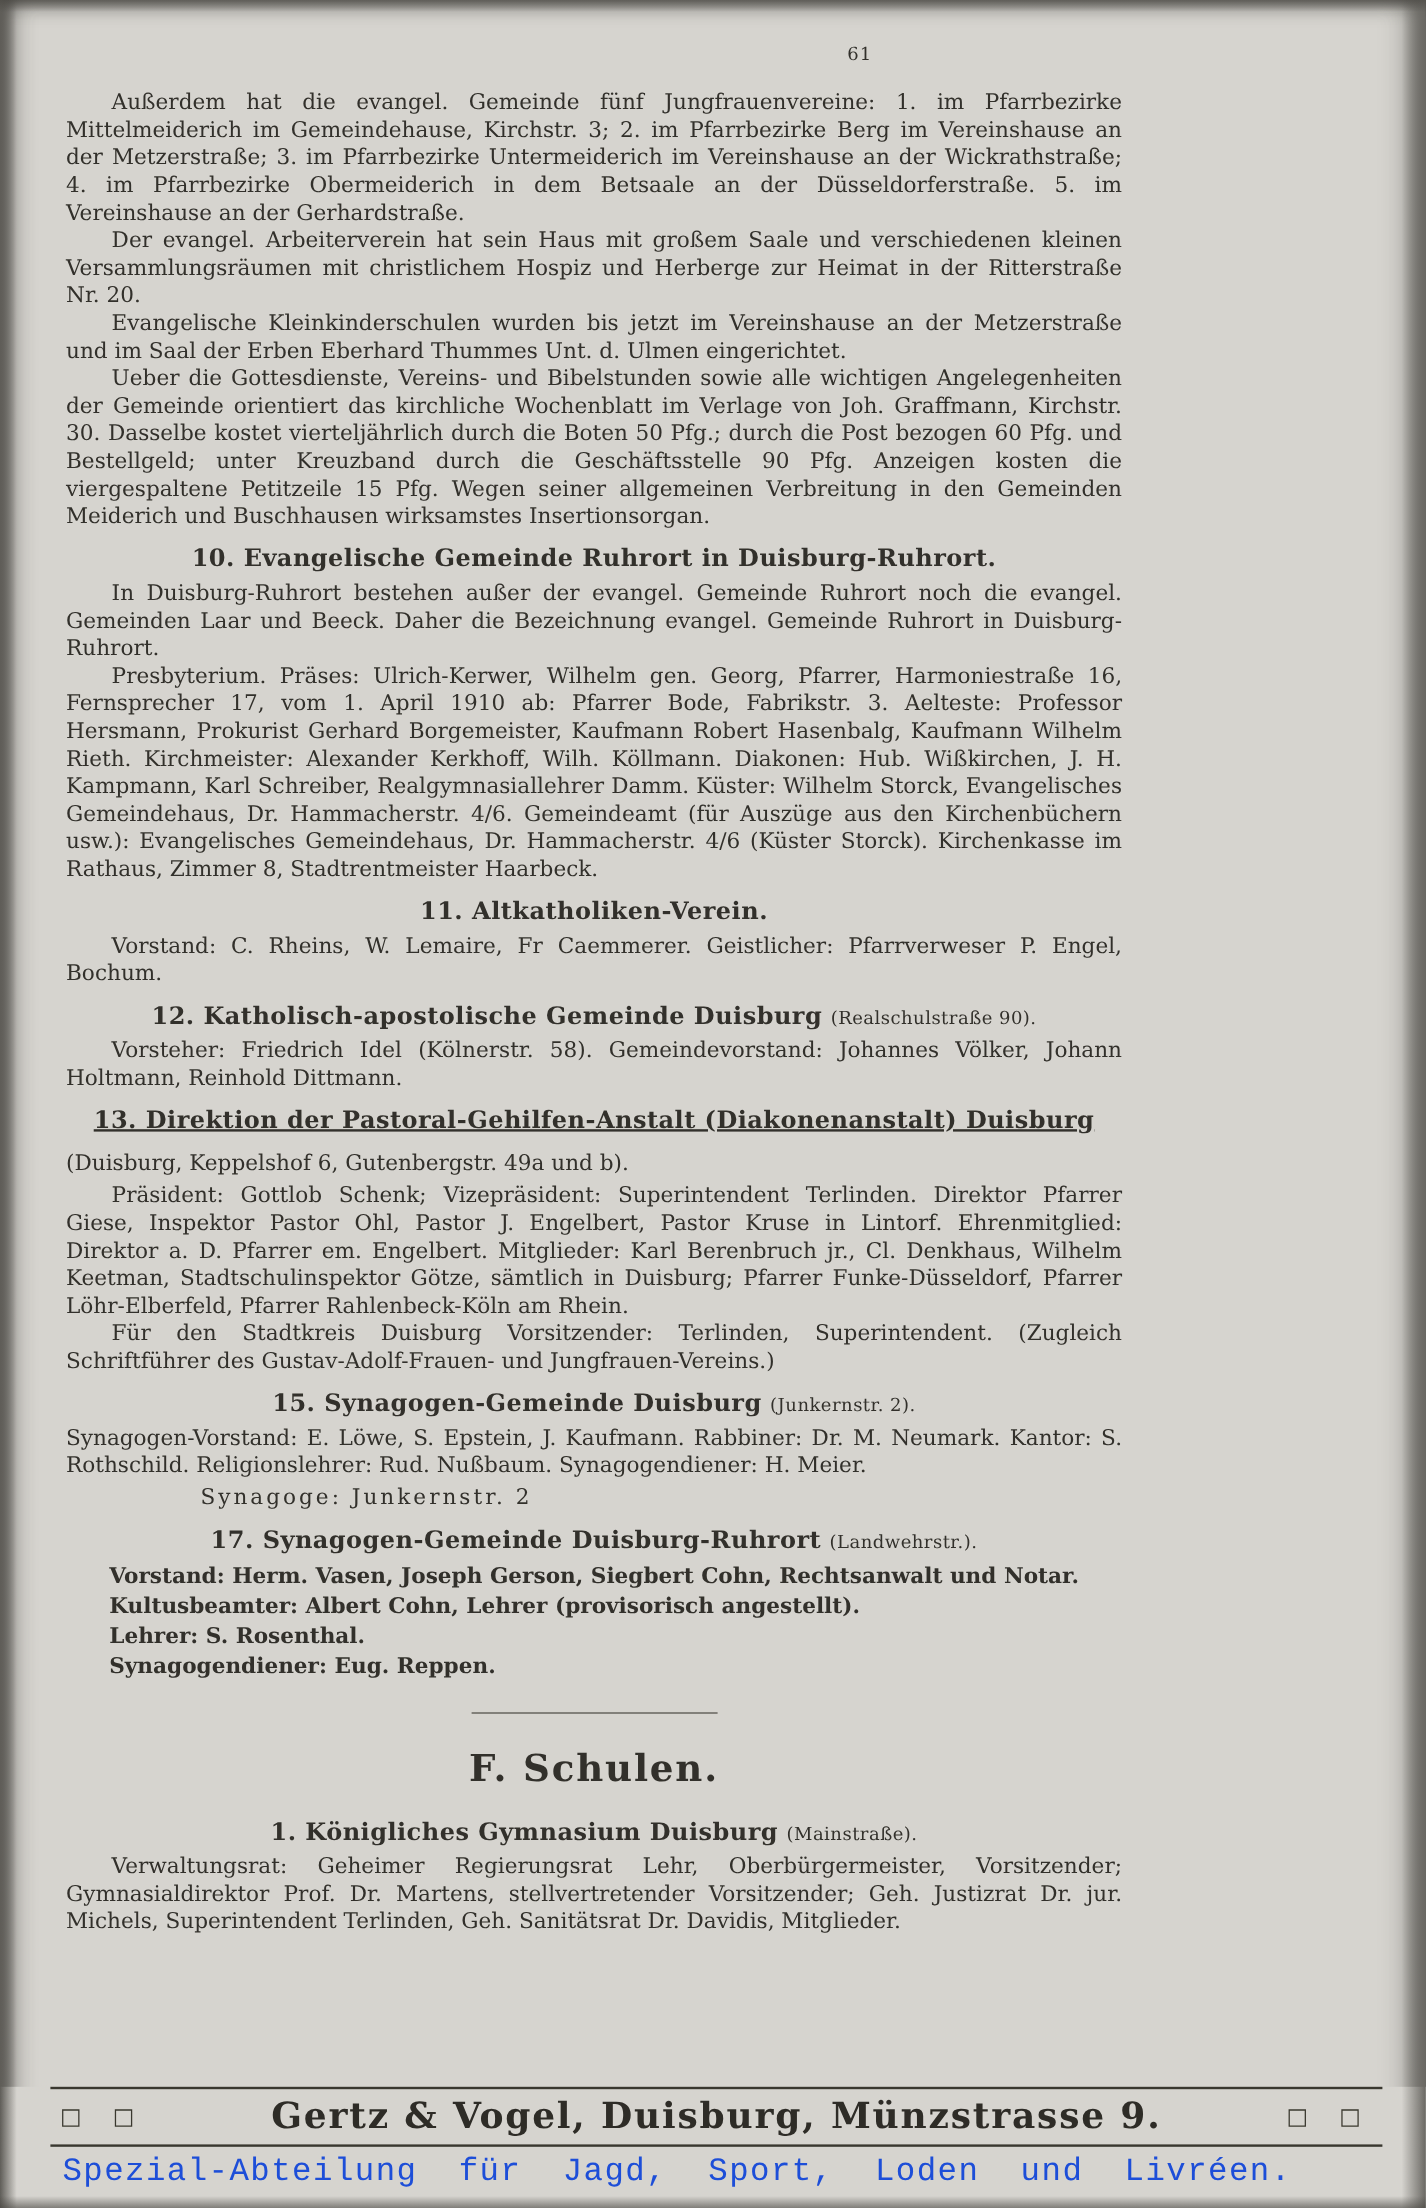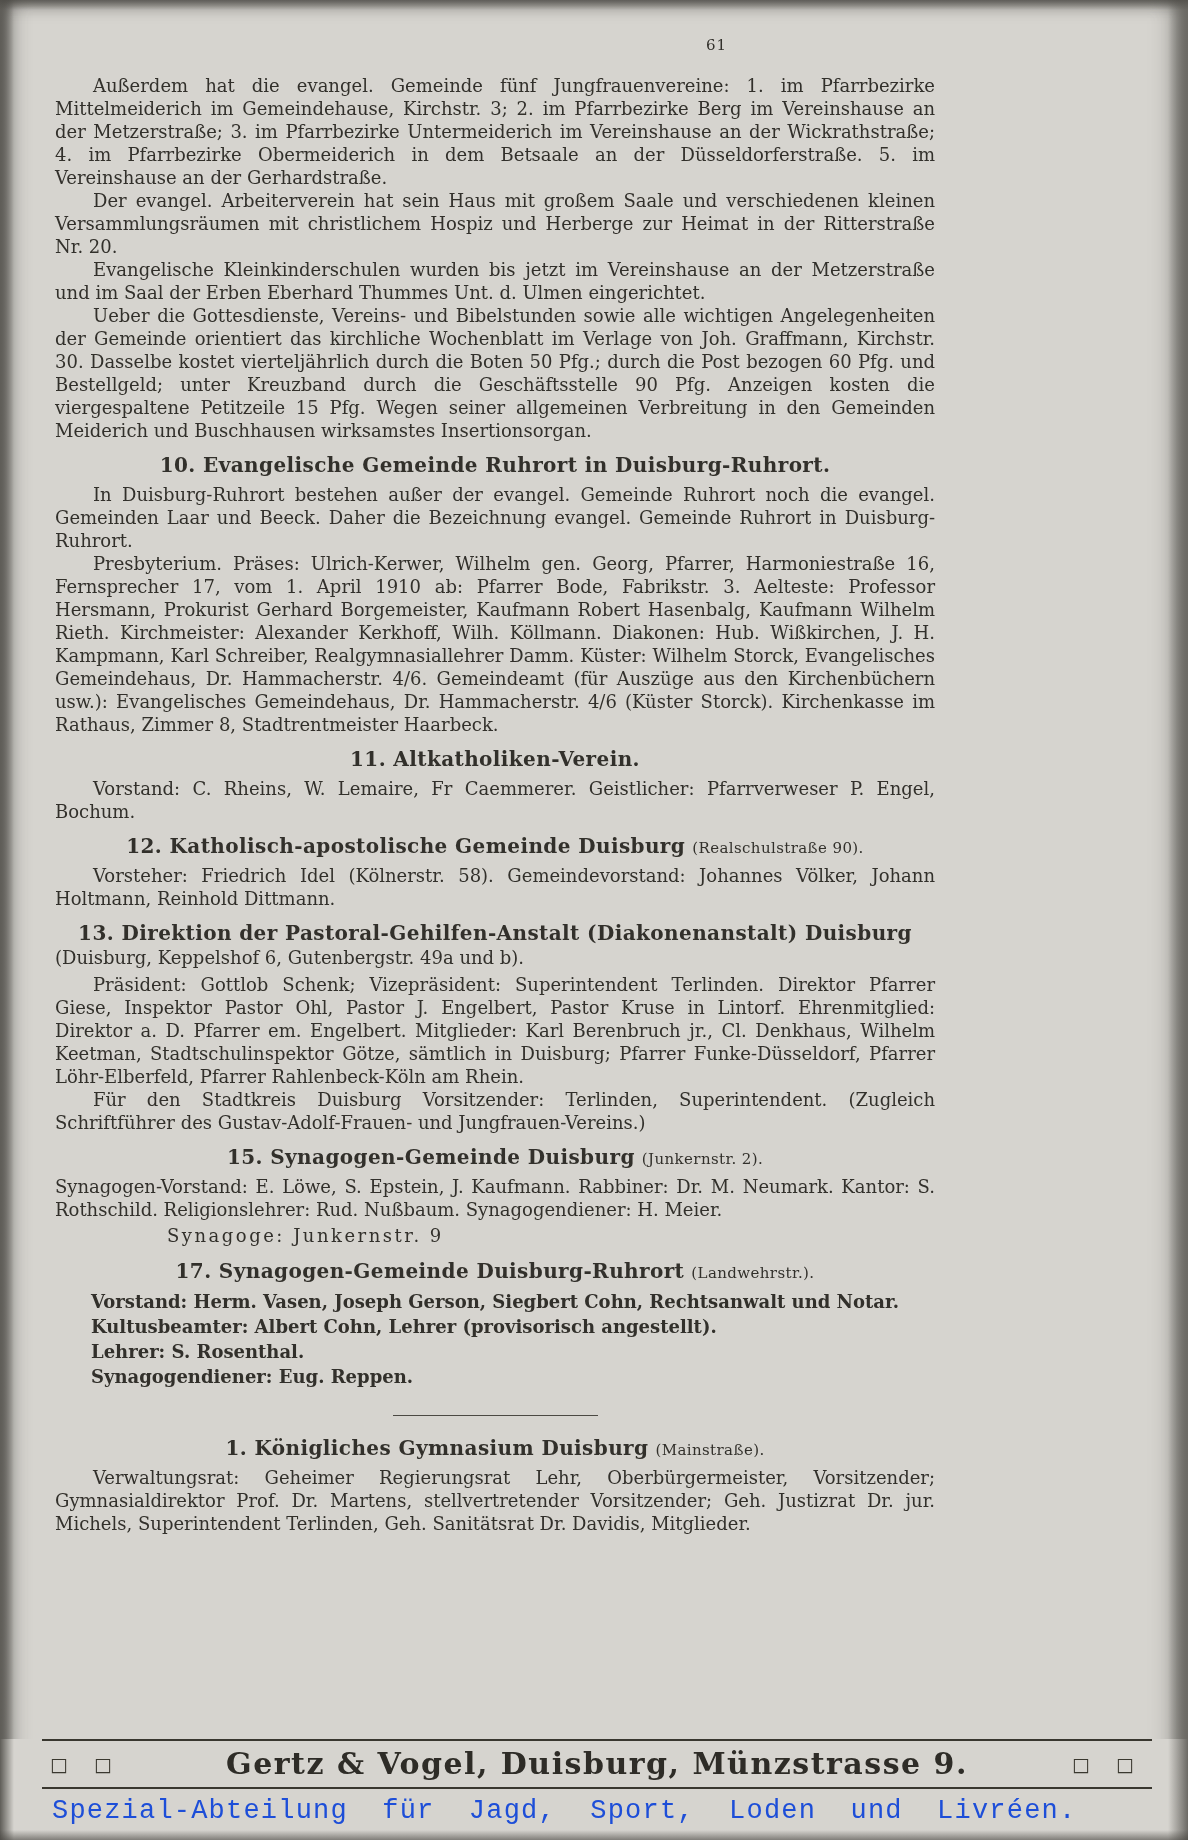--- a/index.html
+++ b/index.html
@@ -72,21 +72,21 @@
     letter-spacing: 2.5px;
   }
 
   h3.heading {
     margin: 11px 0 6px 0;
     text-align: center;
     font-size: 20px;
     font-weight: bold;
     letter-spacing: 0.4px;
   }
-  h3.heading.tight { margin-bottom: 2px; }
+  h3.heading.tight { margin-bottom: 14px; text-decoration: underline; }
   .h-plain {
     font-weight: normal;
     font-size: 15px;
     margin-left: 7px;
   }
   .subheading {
     margin: 0 0 5px 0;
     text-align: left;
     font-size: 18px;
     font-weight: normal;
@@ -176,32 +176,33 @@
     <h3 class="heading tight">13. Direktion der Pastoral-Gehilfen-Anstalt (Diakonenanstalt) Duisburg</h3>
     <div class="subheading">(Duisburg, Keppelshof 6, Gutenbergstr. 49a und b).</div>
     <p class="para">Präsident: Gottlob Schenk; Vizepräsident: Superintendent Terlinden. Direktor Pfarrer Giese, Inspektor Pastor Ohl, Pastor J. Engelbert, Pastor Kruse in Lintorf. Ehrenmitglied: Direktor a. D. Pfarrer em. Engelbert. Mitglieder: Karl Berenbruch jr., Cl. Denkhaus, Wilhelm Keetman, Stadtschulinspektor Götze, sämtlich in Duisburg; Pfarrer Funke-Düsseldorf, Pfarrer Löhr-Elberfeld, Pfarrer Rahlenbeck-Köln am Rhein.</p>
 
     <p class="para">Für den Stadtkreis Duisburg Vorsitzender: Terlinden, Superintendent. (Zugleich Schriftführer des Gustav-Adolf-Frauen- und Jungfrauen-Vereins.)</p>
 
     <h3 class="heading">
       <span>15. Synagogen-Gemeinde Duisburg</span><span class="h-plain">(Junkernstr. 2).</span>
     </h3>
     <p class="para noindent">Synagogen-Vorstand: E. Löwe, S. Epstein, J. Kaufmann. Rabbiner: Dr. M. Neumark. Kantor: S. Rothschild. Religionslehrer: Rud. Nußbaum. Synagogendiener: H. Meier.</p>
-    <p class="pspaced">Synagoge: Junkernstr. 9</p>
+    <p class="pspaced">Synagoge: Junkernstr. 2</p>
 
     <h3 class="heading">
       <span>17. Synagogen-Gemeinde Duisburg-Ruhrort</span><span class="h-plain">(Landwehrstr.).</span>
     </h3>
     <p class="pline">Vorstand: Herm. Vasen, Joseph Gerson, Siegbert Cohn, Rechtsanwalt und Notar.</p>
     <p class="pline">Kultusbeamter: Albert Cohn, Lehrer (provisorisch angestellt).</p>
     <p class="pline">Lehrer: S. Rosenthal.</p>
     <p class="pline">Synagogendiener: Eug. Reppen.</p>
 
     <hr class="divider">
 
+    <h2 class="big-heading">F. Schulen.</h2>
 
     <h3 class="heading">
       <span>1. Königliches Gymnasium Duisburg</span><span class="h-plain">(Mainstraße).</span>
     </h3>
     <p class="para">Verwaltungsrat: Geheimer Regierungsrat Lehr, Oberbürgermeister, Vorsitzender; Gymnasialdirektor Prof. Dr. Martens, stellvertretender Vorsitzender; Geh. Justizrat Dr. jur. Michels, Superintendent Terlinden, Geh. Sanitätsrat Dr. Davidis, Mitglieder.</p>
 
   </div>
 
   <div class="footer-ad">
     <div class="ad-rule"></div>

